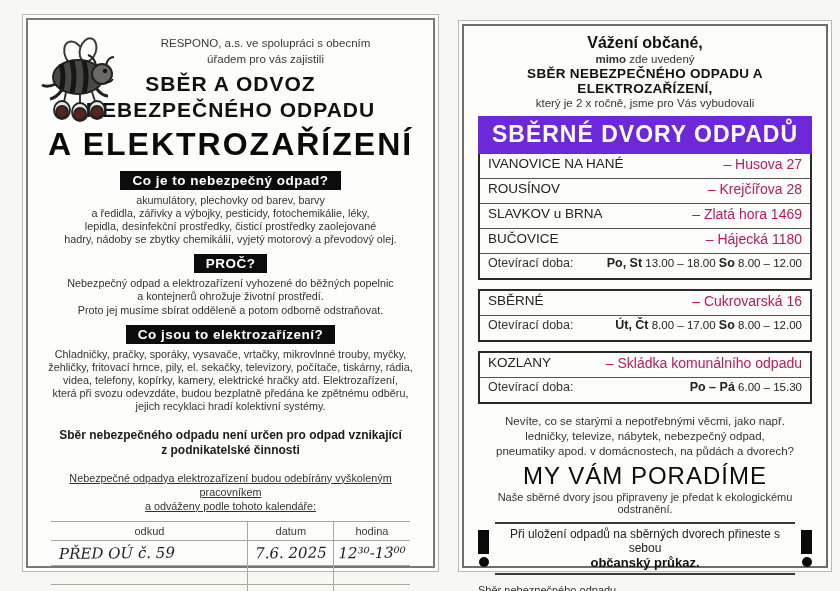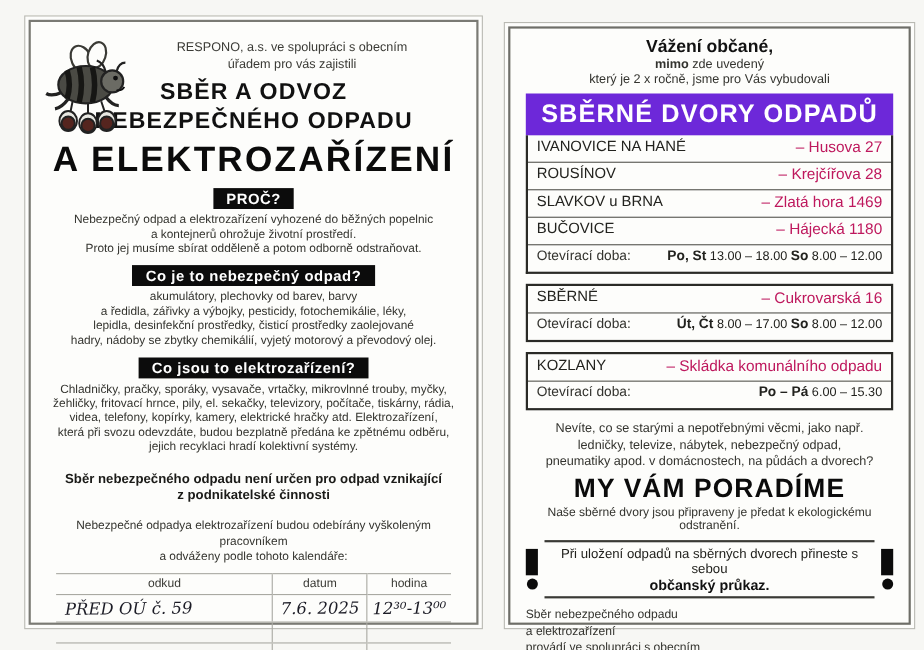--- a/index.html
+++ b/index.html
@@ -23,21 +23,21 @@
 
   
   .bee{position:absolute;left:8px;top:12px;}
   .lp-intro{margin:6px 0 4px 70px;font-size:11.5px;line-height:1.35;text-align:center;color:#3a3a35;}
   .lp-t1{font-size:21px;font-weight:900;letter-spacing:1px;text-align:center;line-height:1.25;color:#111;}
   .lp-t2{font-size:32px;font-weight:900;letter-spacing:2px;text-align:center;margin-top:2px;color:#0b0b0b;}
   .sec{margin-top:8px;text-align:center;}
   .shead{display:inline-block;background:#0c0c0c;color:#fff;font-weight:900;font-size:13.5px;padding:2px 12px;letter-spacing:.5px;}
   .sbody{font-size:10.8px;line-height:1.22;margin-top:4px;color:#33332e;text-align:center;}
   .lp-note{margin-top:14px;font-size:12px;font-weight:bold;line-height:1.3;text-align:center;color:#1b1b18;}
-  .lp-calintro{margin-top:12px;font-size:10.8px;line-height:1.3;text-align:center;color:#33332e;}
+  .lp-calintro{margin-top:12px;font-size:10.8px;line-height:1.3;text-align:center;color:#33332e;text-decoration:underline;}
   .lp-table{width:94%;margin:8px auto 0 auto;border-collapse:collapse;font-size:11px;color:#3a3a35;}
   .lp-table td,.lp-table th{border-bottom:1px solid #a9a9a2;border-top:1px solid #a9a9a2;font-weight:normal;text-align:center;padding:1px 4px;height:16px;}
   .lp-table .c2,.lp-table .c3{border-left:1px solid #a9a9a2;}
   .hand{font-family:"DejaVu Serif", serif;font-style:italic;font-weight:bold;font-size:15px;color:#1c1c26;transform:rotate(-0.6deg);}
   .hand-row td{height:22px;}
   .hand-left{text-align:left !important;padding-left:8px !important;}
 
   
   .rp-inner{padding:8px 14px;}
   .rp-salut{font-size:16px;font-weight:900;text-align:center;color:#111;}
@@ -48,21 +48,21 @@
   .rbox{border:2px solid #2a2a26;border-top:none;}
   .rbox2{border:2px solid #2a2a26;margin-top:9px;}
   .rrow{display:flex;justify-content:space-between;align-items:flex-start;padding:2px 8px;border-bottom:1px solid #55554f;height:20px;}
   .rrow:last-child{border-bottom:none;}
   .rcity{font-size:13.5px;color:#22221e;}
   .raddr{font-size:14px;color:#be185d;}
   .hlabel{font-size:12.5px;color:#33332e;}
   .hval{font-size:11.5px;color:#22221e;}
   .hval .b{font-size:12.5px;}
   .rp-q{margin-top:10px;font-size:11.5px;line-height:1.3;text-align:center;color:#33332e;}
-  .rp-advise{font-size:24px;font-weight:700;letter-spacing:1px;text-align:center;margin-top:3px;color:#0b0b0b;}
+  .rp-advise{font-size:24px;font-weight:400;letter-spacing:1px;text-align:center;margin-top:3px;color:#0b0b0b;}
   .rp-sub{font-size:11px;text-align:center;margin-top:1px;color:#33332e;}
   .warn{display:flex;align-items:center;gap:6px;margin-top:7px;}
   .excl{display:flex;flex-direction:column;align-items:center;}
   .excl .bar{width:11px;height:24px;background:#0b0b0b;}
   .excl .dot{width:10px;height:10px;border-radius:50%;background:#0b0b0b;margin-top:3px;}
   .warn-text{flex:1;border-top:2px solid #3a3a35;border-bottom:2px solid #3a3a35;padding:3px 4px;text-align:center;}
   .warn-l1{font-size:12px;color:#22221e;}
   .warn-l2{font-size:13px;font-weight:900;color:#111;}
   .rp-footer{display:flex;justify-content:space-between;align-items:flex-start;margin-top:8px;}
   .foot-left{font-size:11px;line-height:1.35;color:#33332e;}
@@ -100,32 +100,32 @@
         </svg>
 
         <div class="lp-intro pre">RESPONO, a.s. ve spolupráci s obecním
 úřadem pro vás zajistili</div>
 
         <div class="lp-t1">SBĚR A ODVOZ</div>
         <div class="lp-t1">NEBEZPEČNÉHO ODPADU</div>
         <div class="lp-t2">A ELEKTROZAŘÍZENÍ</div>
 
         <div class="sec">
-          <span class="shead">PROČ?</span>
-          <div class="sbody pre">Nebezpečný odpad a elektrozařízení vyhozené do běžných popelnic
-a kontejnerů ohrožuje životní prostředí.
-Proto jej musíme sbírat odděleně a potom odborně odstraňovat.</div>
-        </div>
-
-        <div class="sec">
           <span class="shead">Co je to nebezpečný odpad?</span>
           <div class="sbody pre">akumulátory, plechovky od barev, barvy
 a ředidla, zářivky a výbojky, pesticidy, fotochemikálie, léky,
 lepidla, desinfekční prostředky, čisticí prostředky  zaolejované
 hadry, nádoby se zbytky chemikálií, vyjetý motorový a převodový olej.</div>
+        </div>
+
+        <div class="sec">
+          <span class="shead">PROČ?</span>
+          <div class="sbody pre">Nebezpečný odpad a elektrozařízení vyhozené do běžných popelnic
+a kontejnerů ohrožuje životní prostředí.
+Proto jej musíme sbírat odděleně a potom odborně odstraňovat.</div>
         </div>
 
         <div class="sec">
           <span class="shead">Co jsou to elektrozařízení?</span>
           <div class="sbody pre">Chladničky, pračky, sporáky, vysavače, vrtačky, mikrovlnné trouby, myčky,
 žehličky, fritovací hrnce, pily, el. sekačky, televizory, počítače, tiskárny, rádia,
 videa, telefony, kopírky, kamery, elektrické hračky atd. Elektrozařízení,
 která při svozu odevzdáte, budou bezplatně předána ke zpětnému odběru,
 jejich recyklaci hradí kolektivní systémy.</div>
         </div>
@@ -170,20 +170,21 @@
       </div>
     </div>
   </div>
 
   <div class="page page-right">
     <div class="frame">
       <div class="inner rp-inner">
 
         <div class="rp-salut">Vážení občané,</div>
         <div class="rp-l2"><span class="b">mimo</span><span> zde uvedený</span></div>
+        <div class="rp-l3">SBĚR NEBEZPEČNÉHO ODPADU A ELEKTROZAŘÍZENÍ,</div>
         <div class="rp-l4">který je 2 x ročně, jsme pro Vás vybudovali</div>
 
         <div class="banner">SBĚRNÉ DVORY ODPADŮ</div>
 
         <div class="rbox">
           <div class="rrow">
             <span class="rcity">IVANOVICE NA HANÉ</span>
             <span class="raddr">– Husova 27</span>
           </div>
           <div class="rrow">

